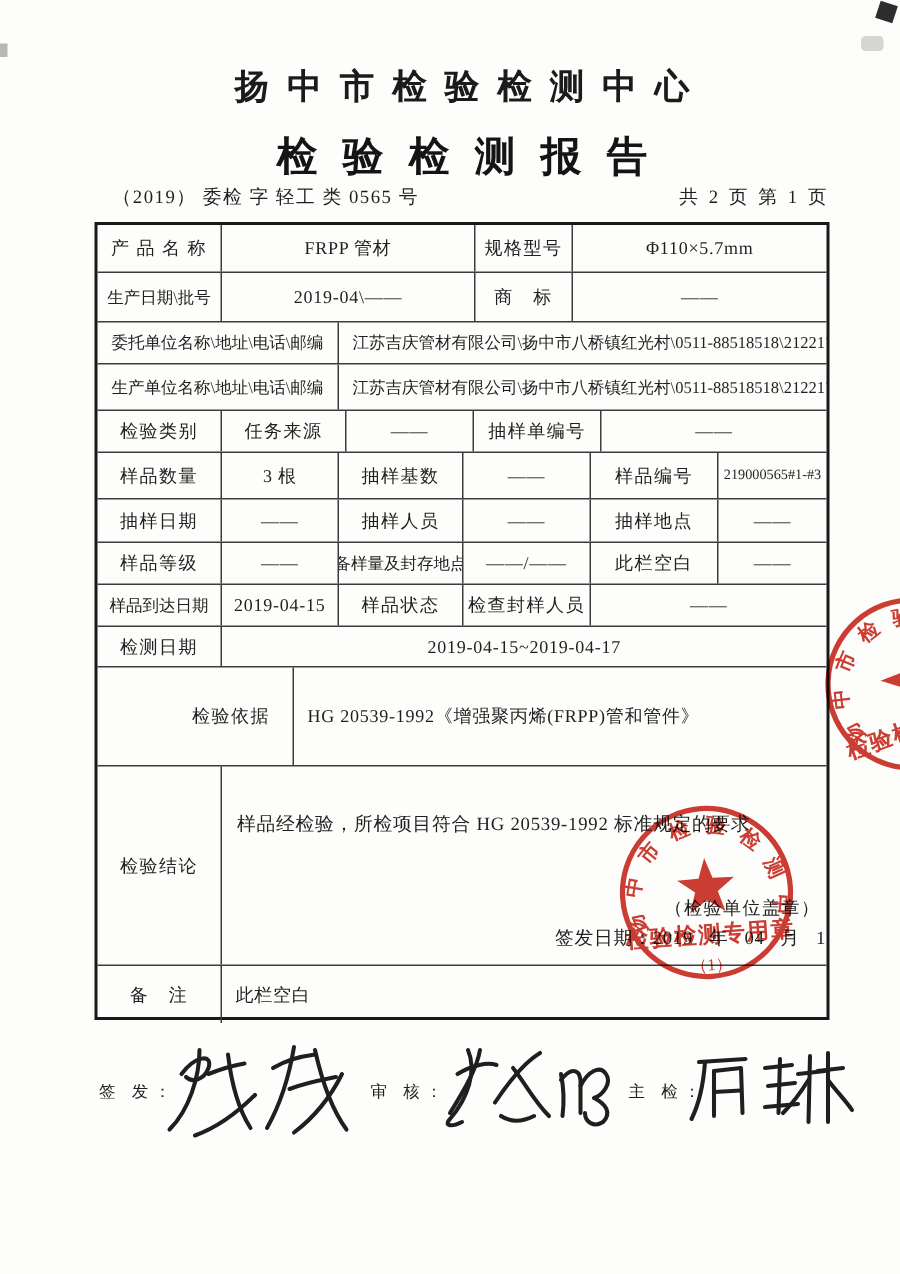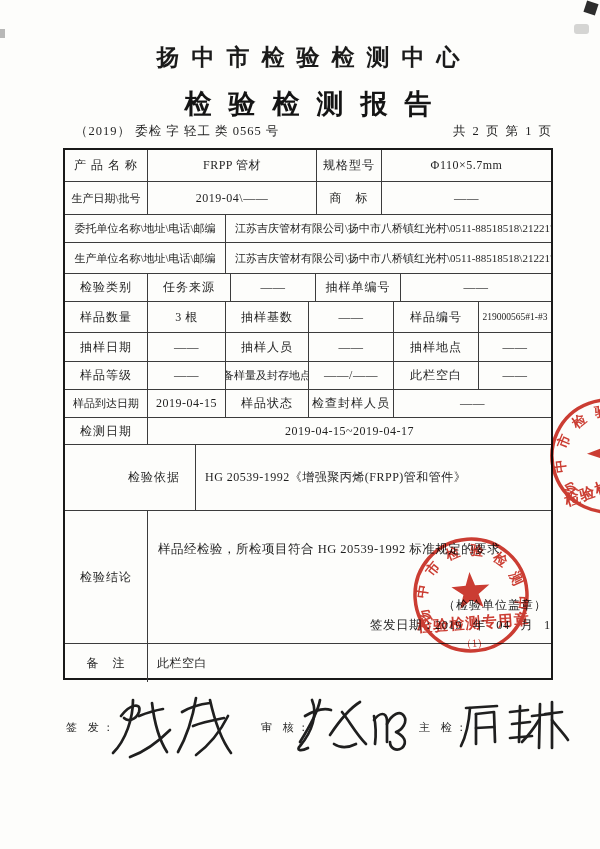--- a/index.html
+++ b/index.html
@@ -137,21 +137,21 @@
       <span class="issue-line"><span>签发日期：</span><span>2019 年 04 月 17 日</span></span>
     </div>
   </div>
   <div class="tr h38">
     <div class="td lab w83">备　注</div>
     <div class="td grow left">此栏空白</div>
   </div>
 </div>
 
 <div class="abs sig-label" style="left:66px;">签 发：</div>
-<div class="abs sig-label" style="left:261px;">审 核：</div>
+<div class="abs sig-label" style="left:247px;">审 核：</div>
 <div class="abs sig-label" style="left:419px;">主 检：</div>
 
 <svg class="abs sig-svg" width="600" height="80" viewBox="0 0 600 80">
   <g stroke="#141414" stroke-width="2.7" fill="none" stroke-linecap="round" stroke-linejoin="round" opacity="0.95">
     <g>
       <path d="M121,28 C130,16 142,14 139,24 C136,32 128,34 124,30"></path>
       <path d="M133,12 C133,30 126,52 113,65"></path>
       <path d="M139,28 C149,24 157,22 163,21"></path>
       <path d="M152,15 C154,32 158,50 167,64"></path>
       <path d="M170,42 C158,54 144,64 130,69"></path>

